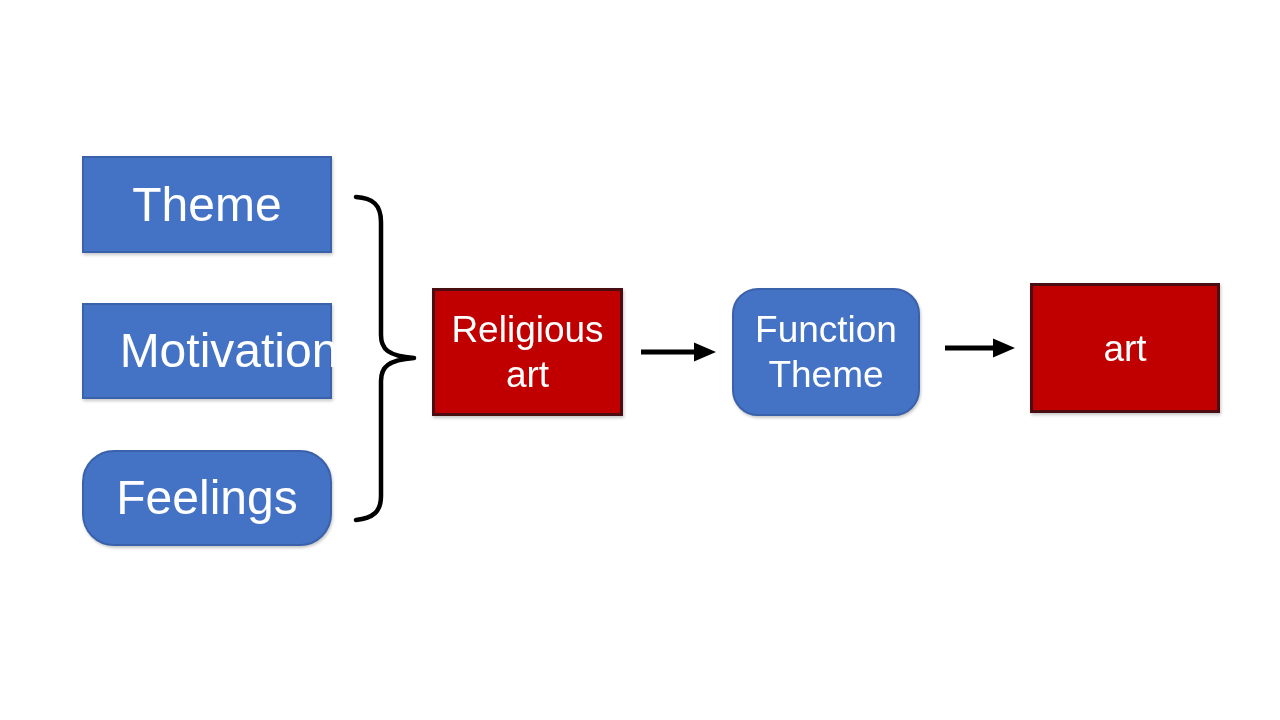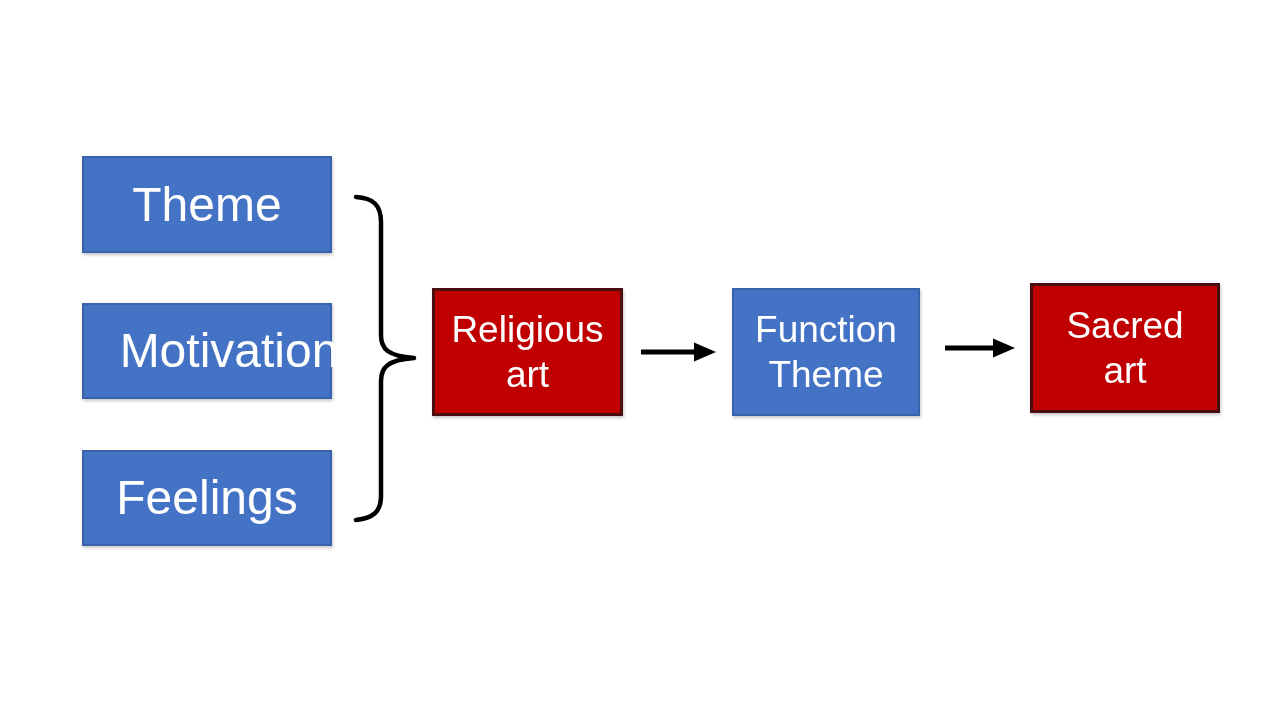--- a/index.html
+++ b/index.html
@@ -79,32 +79,31 @@
   </svg>
 
   <div class="node blue single" style="left:82px; top:156px; width:250px; height:97px;">
     <span class="node-label">Theme</span>
   </div>
 
   <div class="node blue single" style="left:82px; top:303px; width:250px; height:96px;padding-left:44px;">
     <span class="node-label">Motivation</span>
   </div>
 
-  <div class="node blue single" style="left:82px; top:450px; width:250px; height:96px;">
+  <div class="node blue single" style="left:82px; top:450px; width:250px; height:96px;border-radius:32px;">
     <span class="node-label">Feelings</span>
   </div>
 
   <div class="node red double" style="left:432px; top:288px; width:191px; height:128px;text-align:center;">
     <span class="node-label">Religious</span>
     <span class="node-label">art</span>
   </div>
 
-  <div class="node blue double" style="left:732px; top:288px; width:188px; height:128px;">
+  <div class="node blue double" style="left:732px; top:288px; width:188px; height:128px;border-radius:26px;">
     <span class="node-label">Function</span>
     <span class="node-label">Theme</span>
   </div>
 
   <div class="node red double" style="left:1030px; top:283px; width:190px; height:130px;">
-    <span class="node-label">Sacred</span>
     <span class="node-label">art</span>
   </div>
 
 </div>
 
 </body></html>

